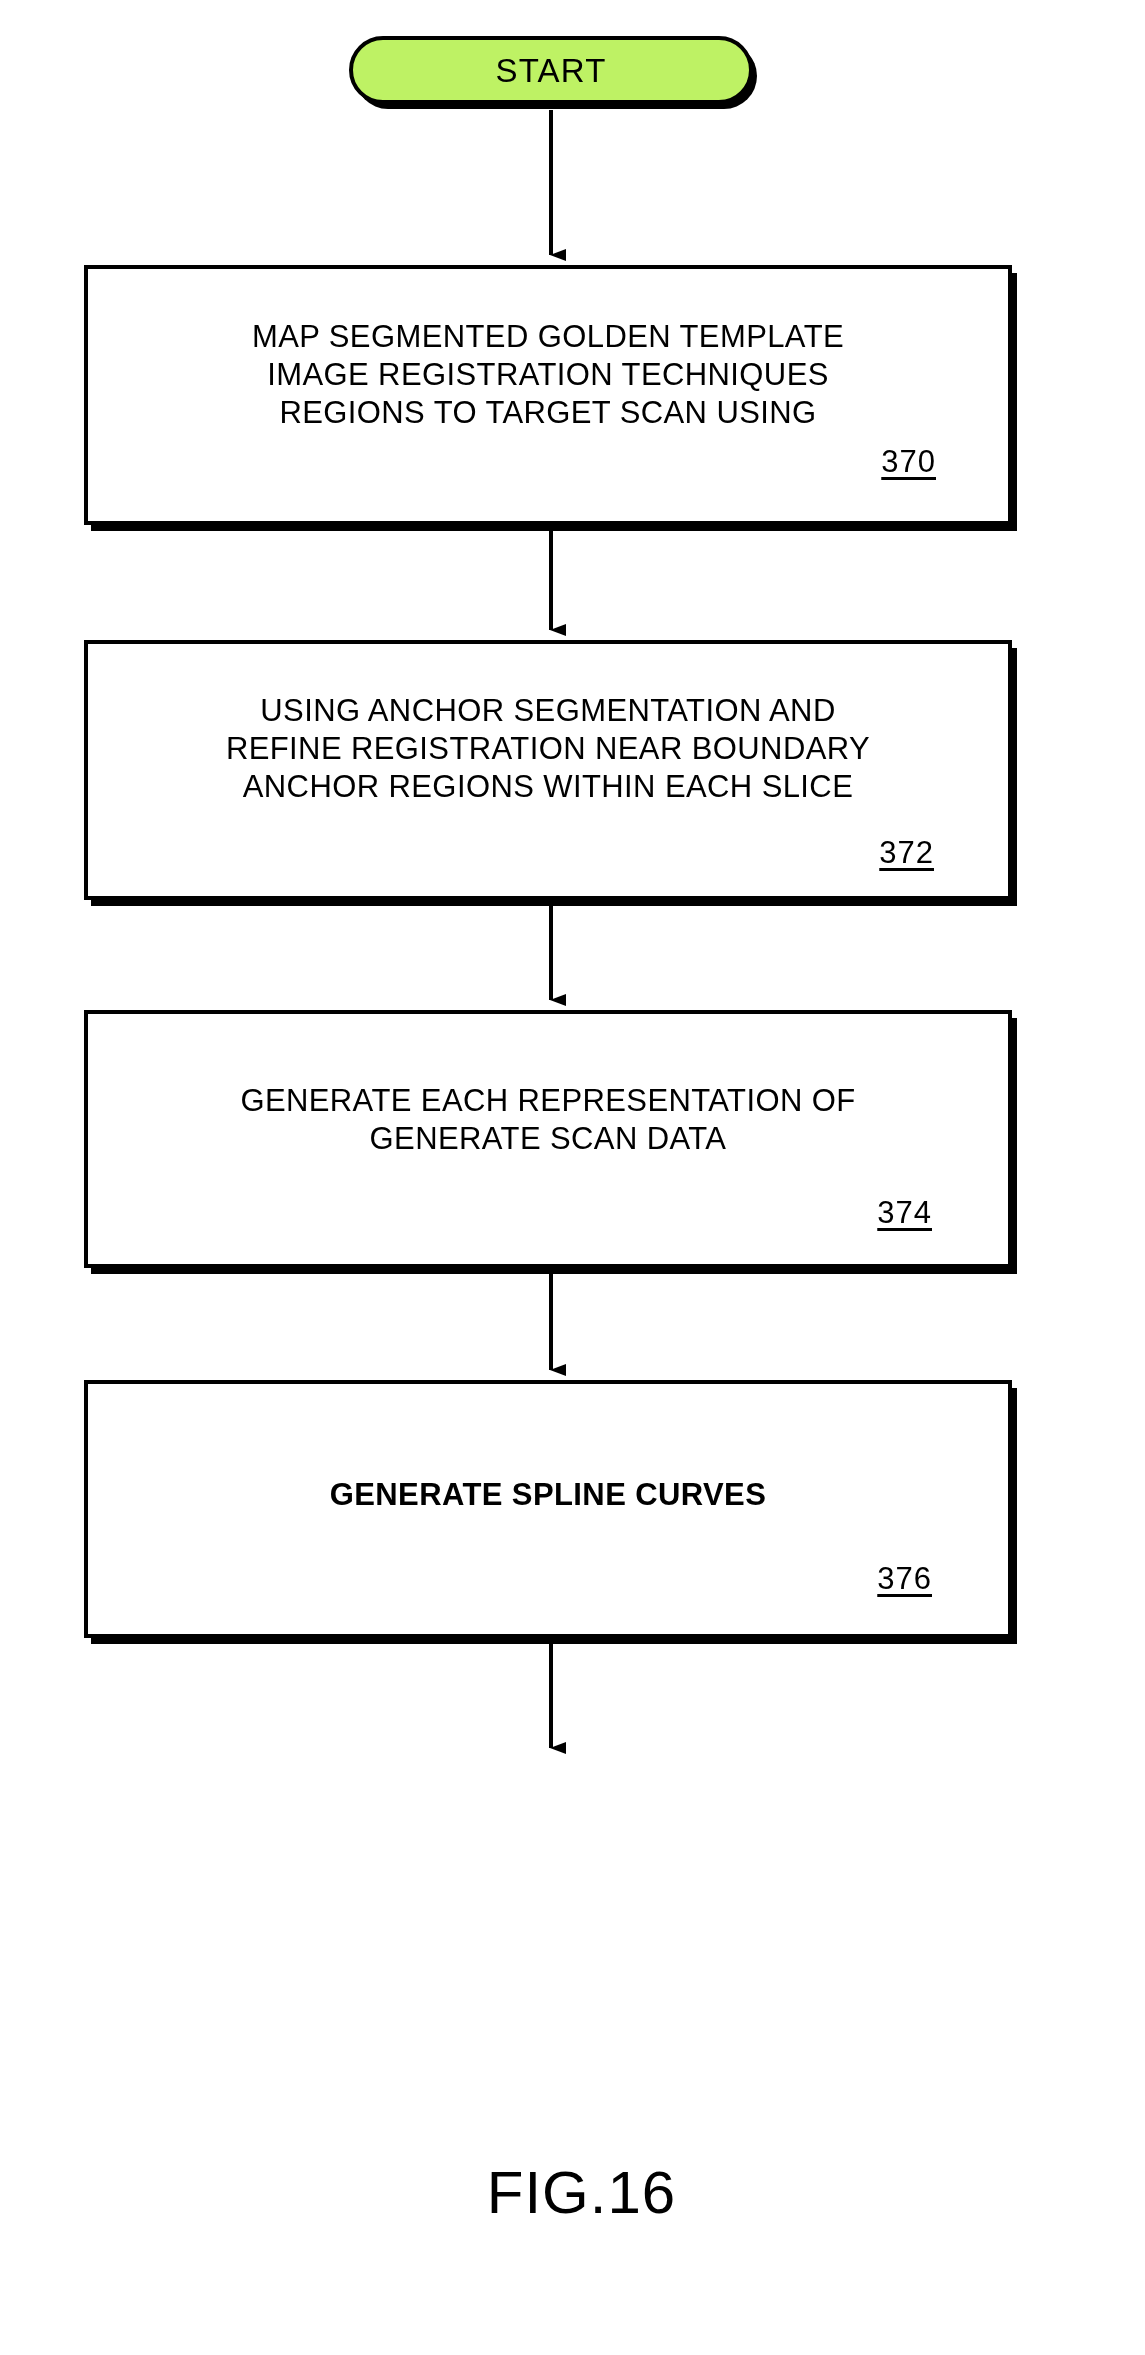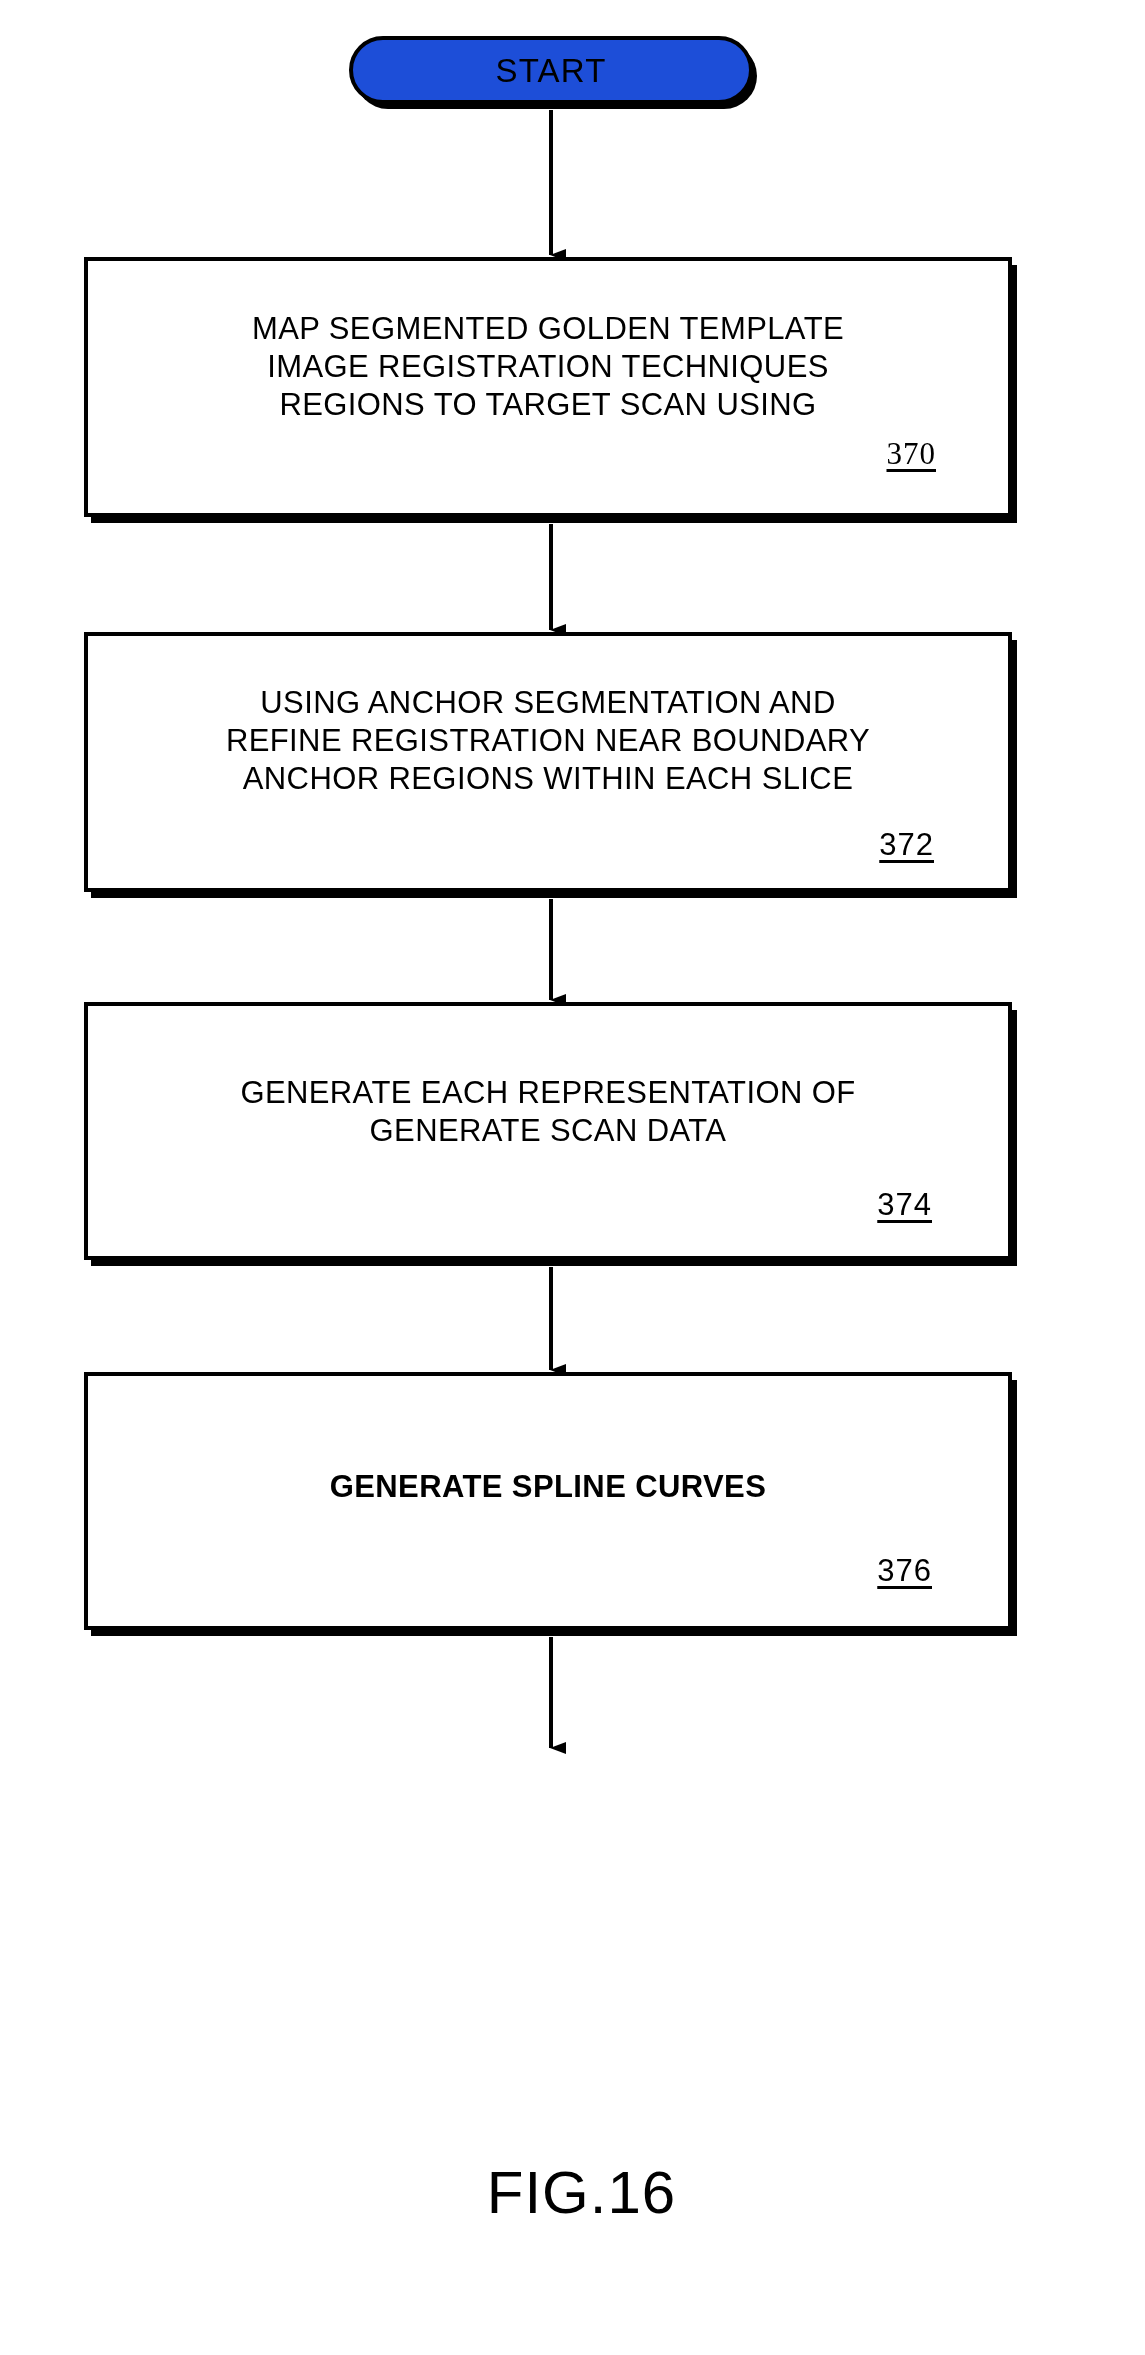--- a/index.html
+++ b/index.html
@@ -23,21 +23,21 @@
     width: 1145px;
     height: 2355px;
   }
 
   
   .terminator {
     position: absolute;
     box-sizing: border-box;
     border: 4px solid #000;
     border-radius: 999px;
-    background: #1d4ed8;
+    background: #bef264;
     display: flex;
     align-items: center;
     justify-content: center;
     box-shadow: 5px 6px 0 -1px #000;
   }
   .terminator .term-label {
     font-size: 33px;
     letter-spacing: 1.2px;
     line-height: 1;
     white-space: nowrap;
@@ -56,20 +56,21 @@
     height: 68px;
   }
 
   
   .process-box {
     position: absolute;
     box-sizing: border-box;
     border: 4px solid #000;
     background: #fff;
     box-shadow: 6px 7px 0 -1px #000;
+    margin-top: 8px;
   }
   .process-box .box-text {
     position: absolute;
     left: 0;
     right: 0;
     text-align: center;
     font-size: 31px;
     line-height: 38px;
     letter-spacing: 0.4px;
   }
@@ -87,21 +88,21 @@
   }
 
   
   #process-box-370 {
     left: 84px;
     top: 257px;
     width: 928px;
     height: 260px;
   }
   #process-box-370 .box-text { top: 49px; }
-  #process-box-370 .ref-num { right: 72px; bottom: 44px; font-family: Liberation Serif, serif; }
+  #process-box-370 .ref-num { right: 72px; bottom: 44px; }
 
   
   #process-box-372 {
     left: 84px;
     top: 632px;
     width: 928px;
     height: 260px;
   }
   #process-box-372 .box-text { top: 48px; }
   #process-box-372 .ref-num { right: 74px; bottom: 28px; }

